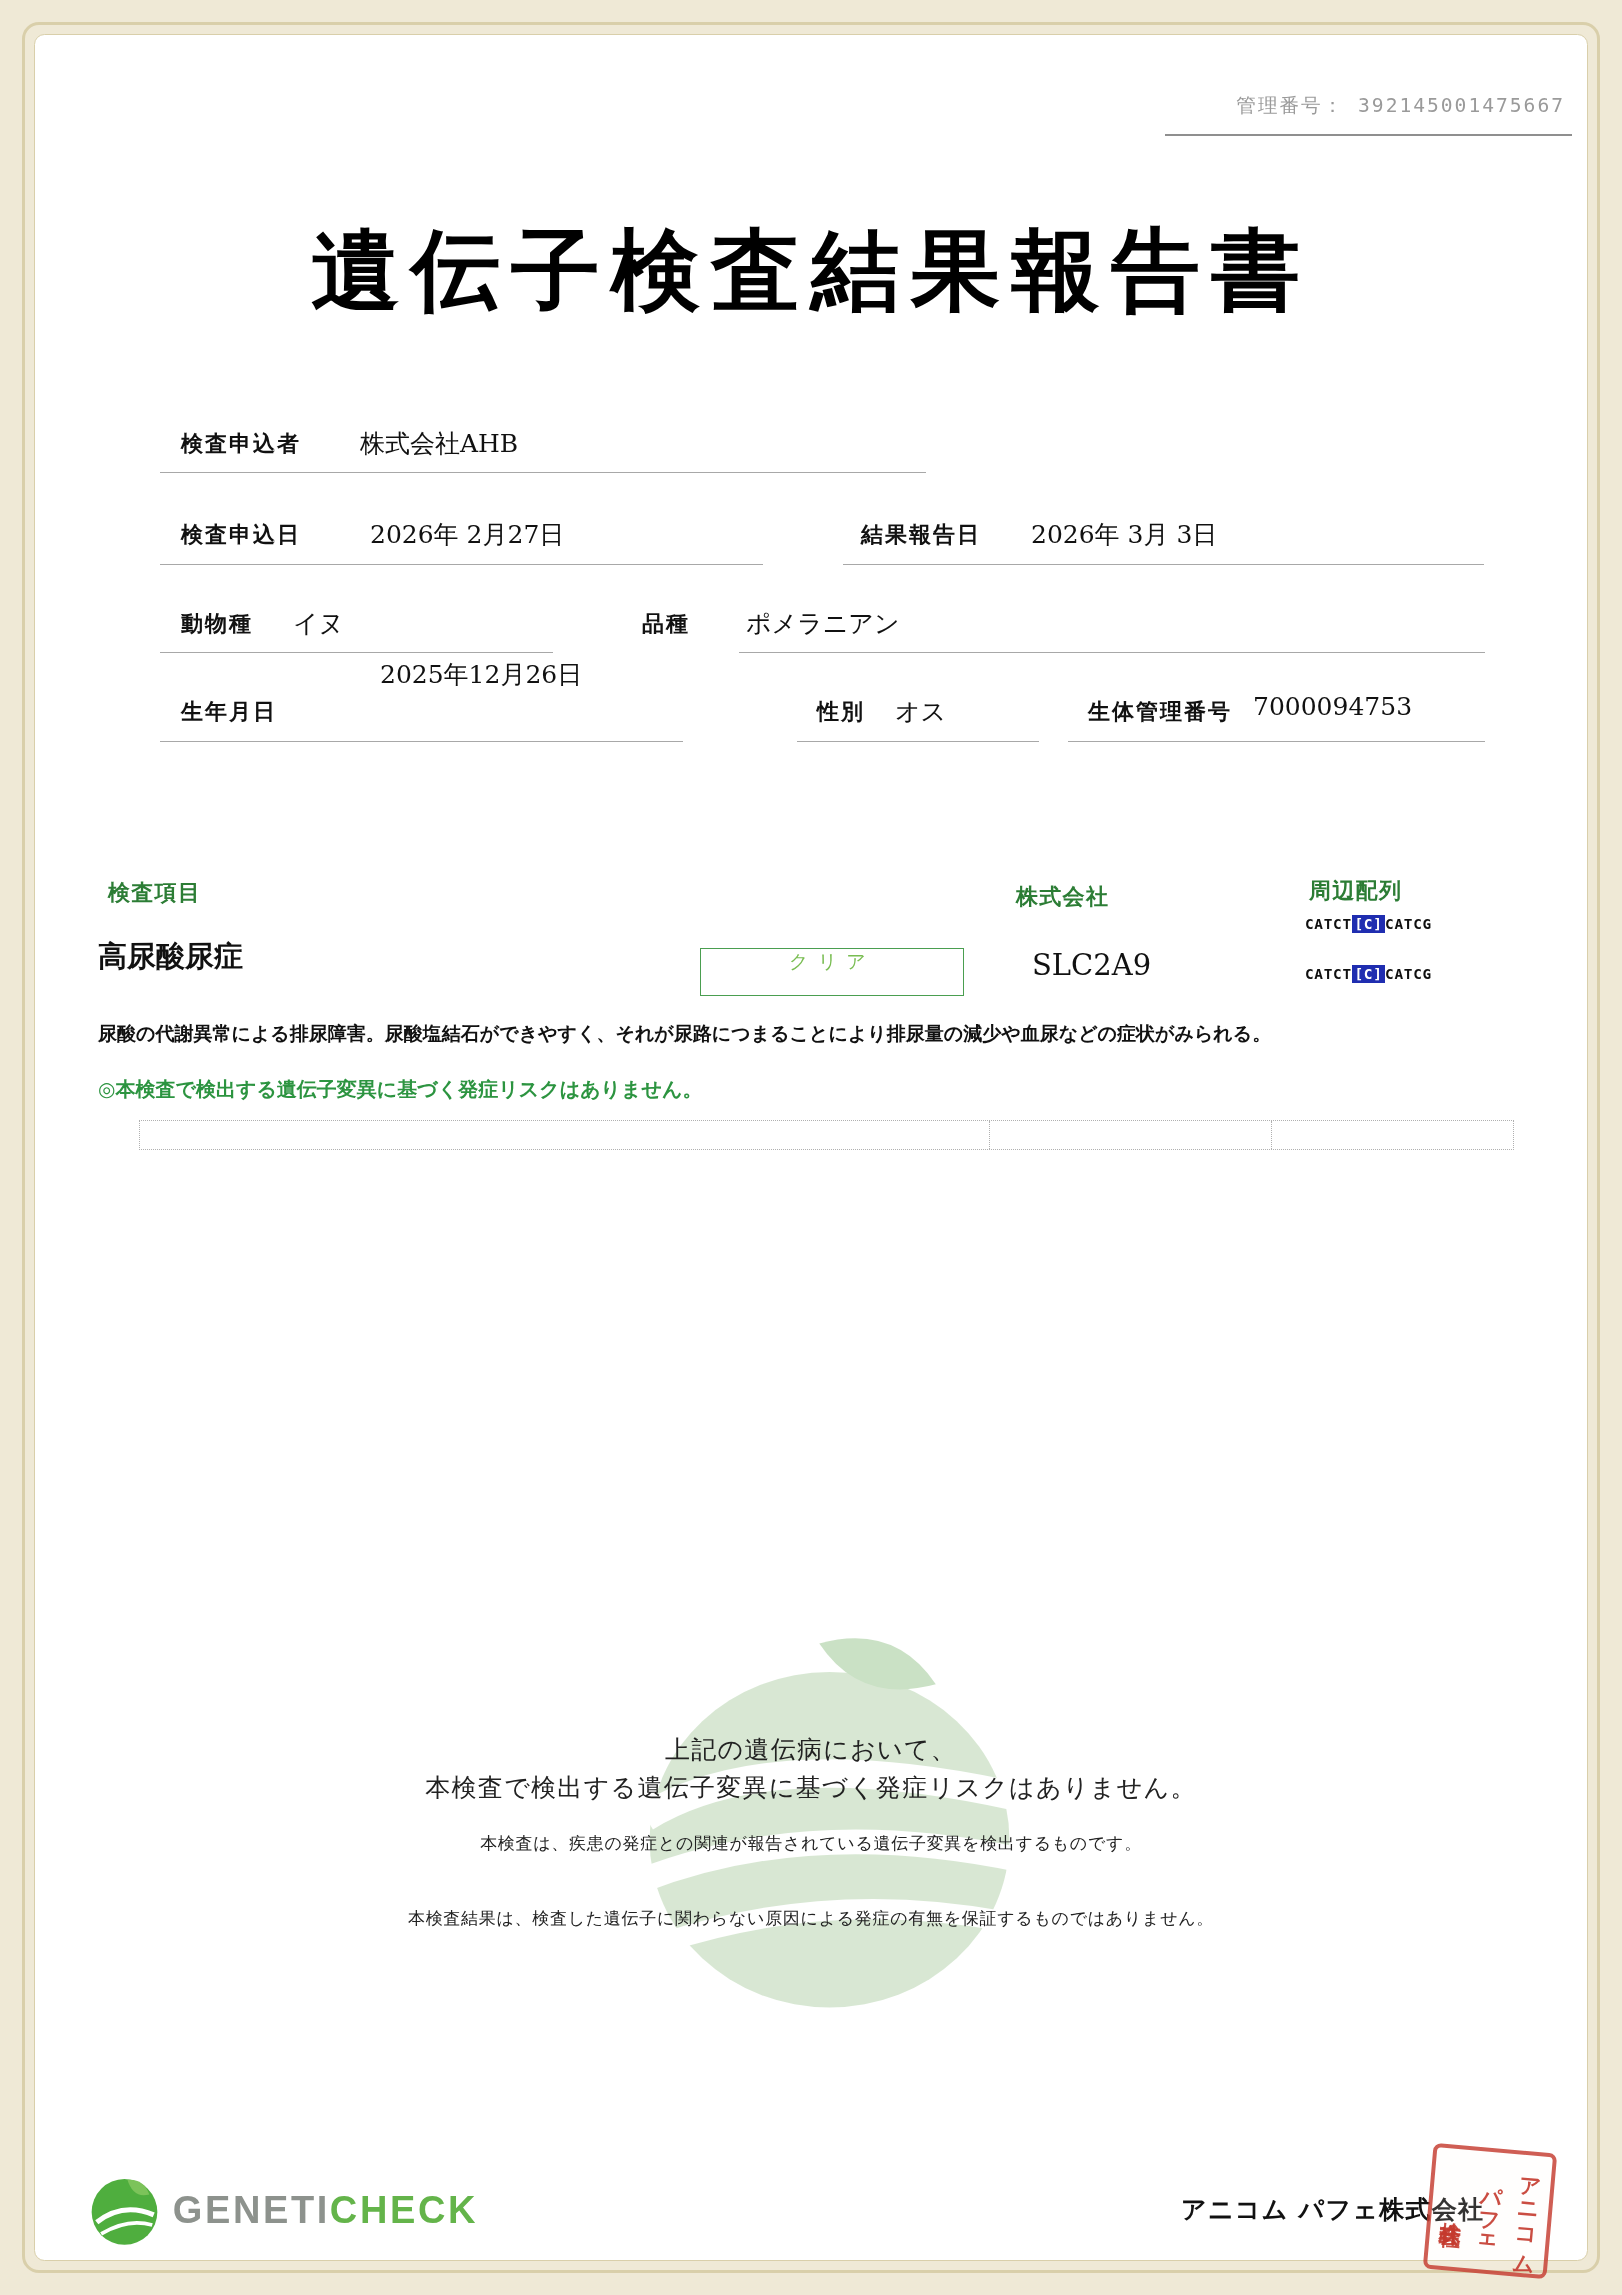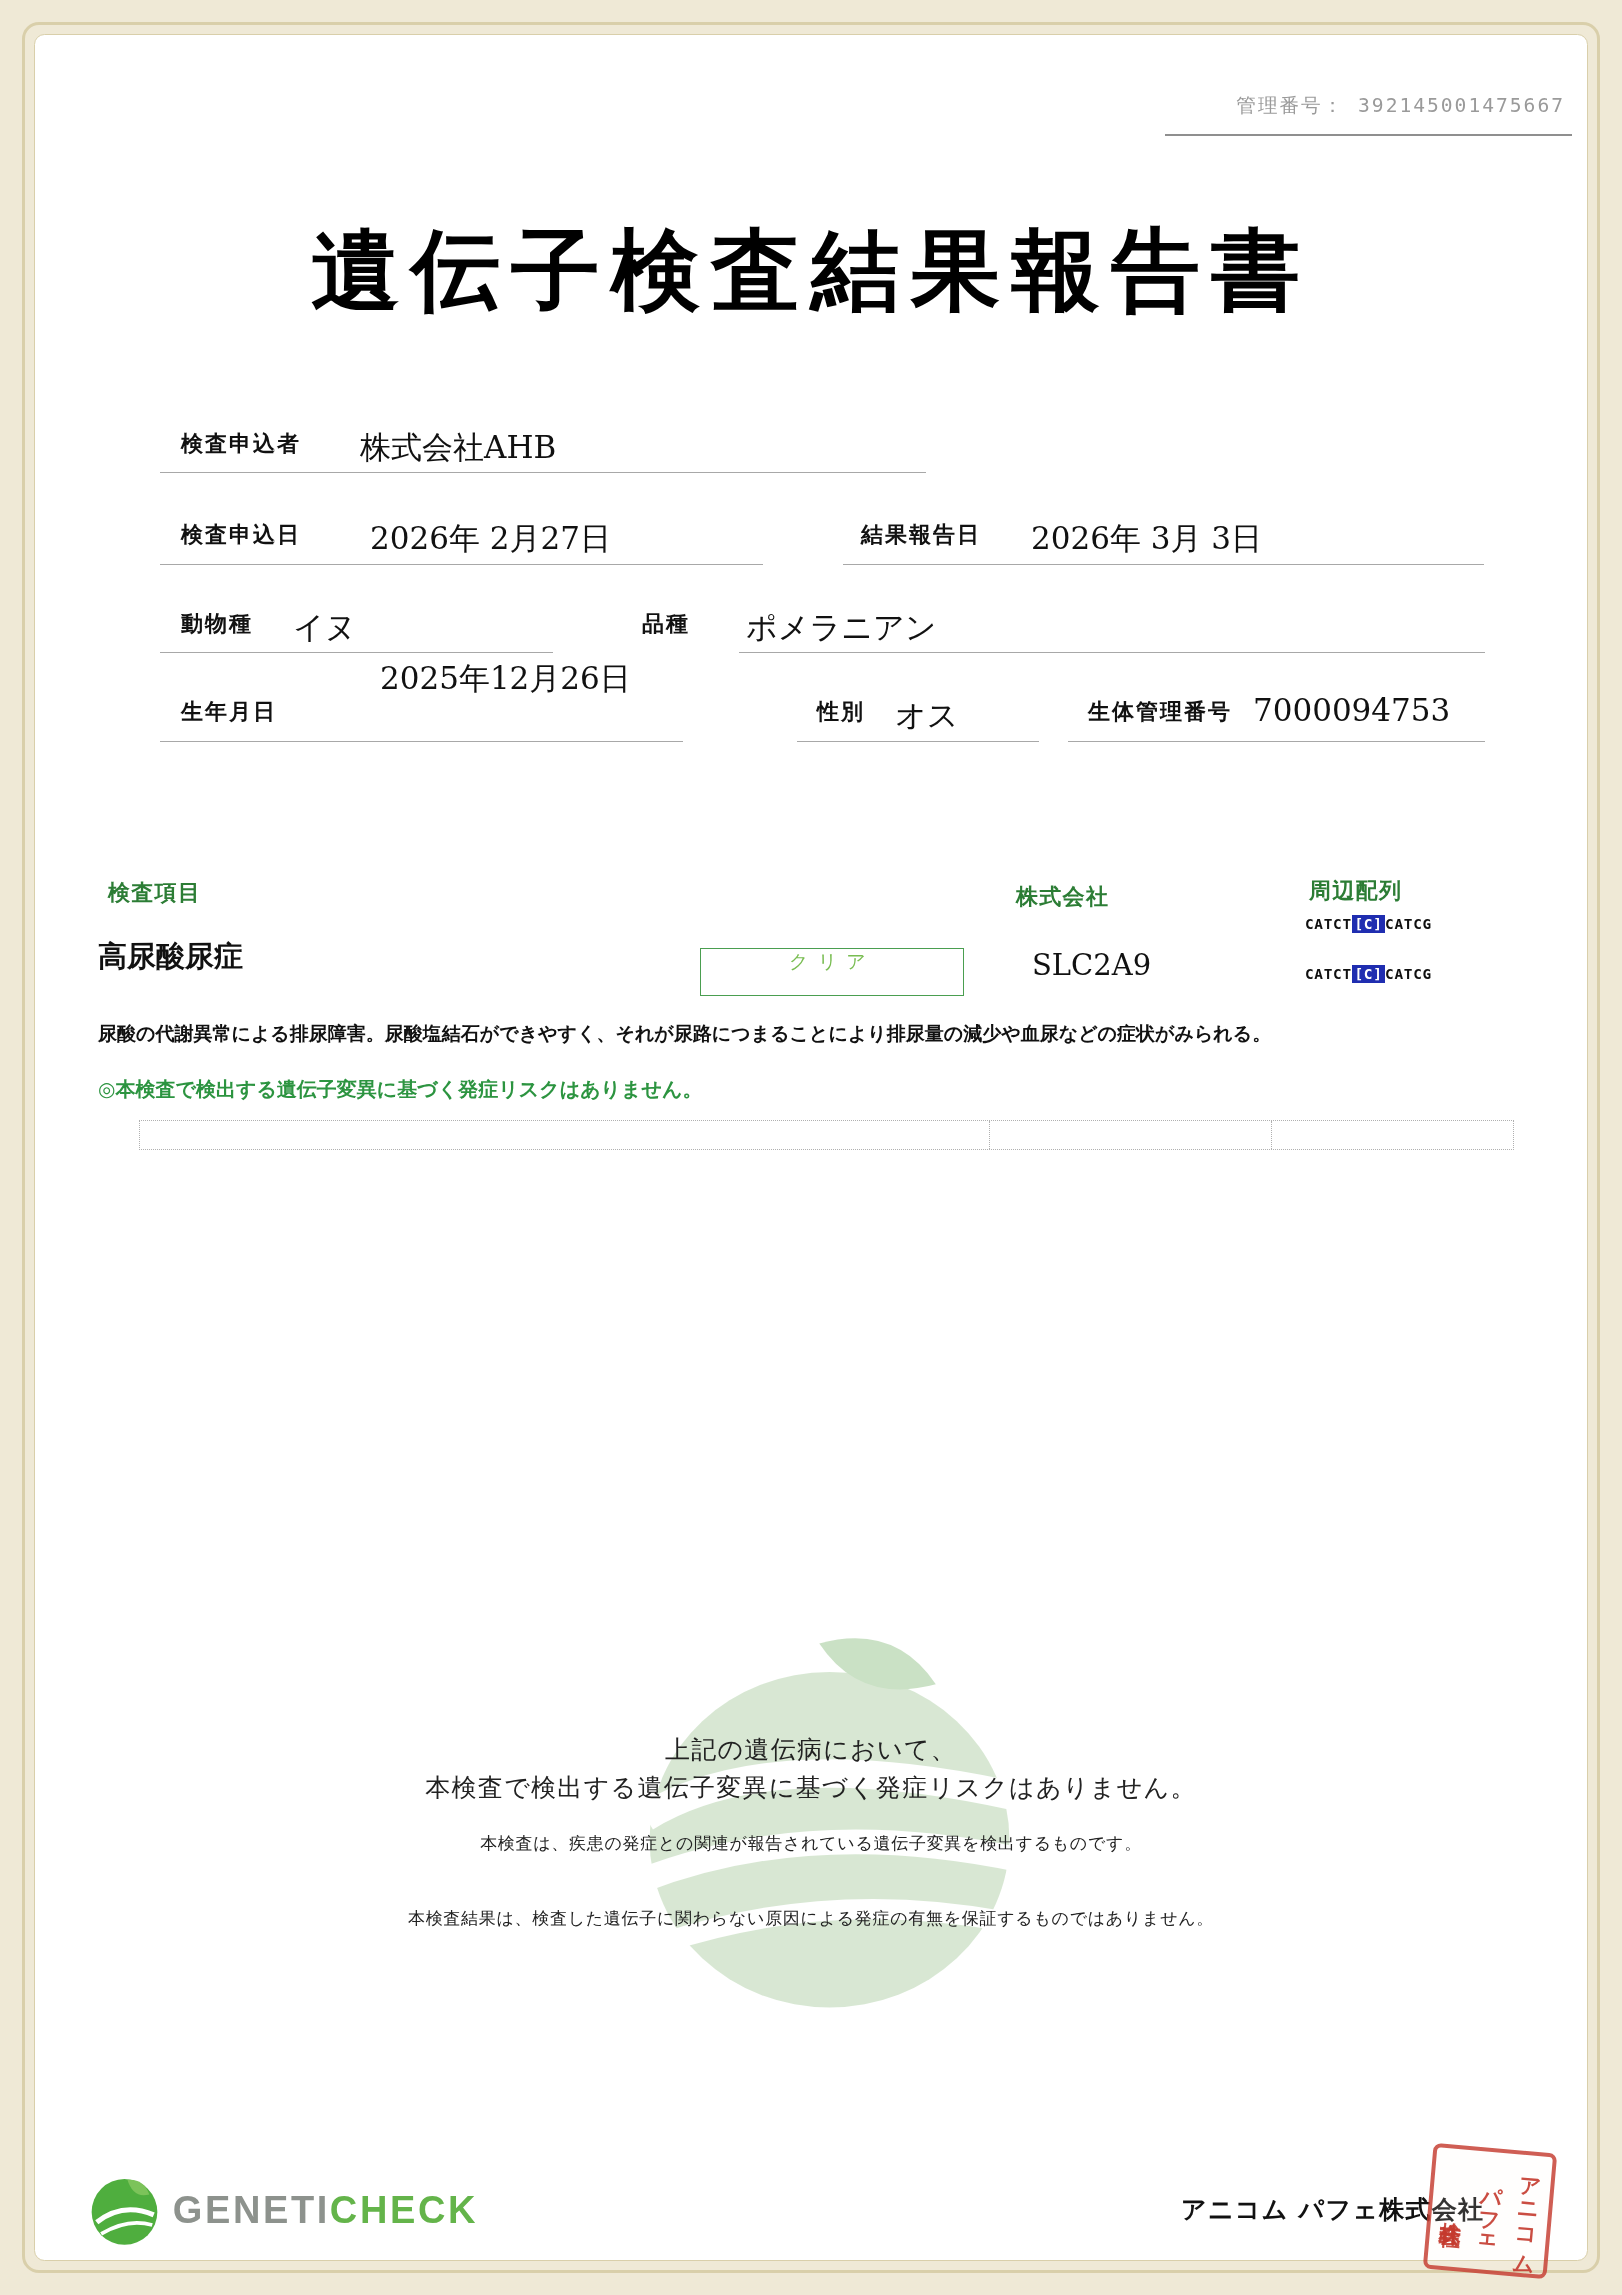--- a/index.html
+++ b/index.html
@@ -11,21 +11,21 @@
 
   .mgmt{position:absolute;left:1165px;top:92px;width:400px;height:42px;
         border-bottom:2px solid #8f8f8f;text-align:right;
         font-family:"DejaVu Sans Mono","Liberation Mono",monospace;
         font-size:19.6px;letter-spacing:2px;color:#9a9a9a;padding-right:6.5px;}
 
   .title{position:absolute;left:0;top:211px;width:100%;margin:0;text-align:center;
          font-size:89px;font-weight:600;letter-spacing:11px;color:#000;}
 
   .lbl{font-weight:700;font-size:22px;letter-spacing:2px;white-space:nowrap;margin-left:17px;}
-  .val{font-size:31px;white-space:nowrap;}
+  .val{font-size:25px;white-space:nowrap;}
   .uline{position:absolute;height:0;border-top:1.3px solid #a8a8a8;}
 
   .green-h{color:#2c7d35;font-weight:700;font-size:22px;letter-spacing:1.3px;white-space:nowrap;}
   .disease{font-size:29px;font-weight:700;white-space:nowrap;}
   .clear-box{position:absolute;left:700px;top:948px;width:262px;height:46px;
              border:1.3px solid #4a9e50;display:flex;justify-content:center;
              font-size:19px;letter-spacing:9.2px;color:#79bd52;}
   .gene{font-size:29px;white-space:nowrap;margin-left:16px;}
   .seq{font-family:"DejaVu Sans Mono","Liberation Mono",monospace;font-size:14.4px;font-weight:700;
        letter-spacing:0.7px;white-space:nowrap;color:#111;}

